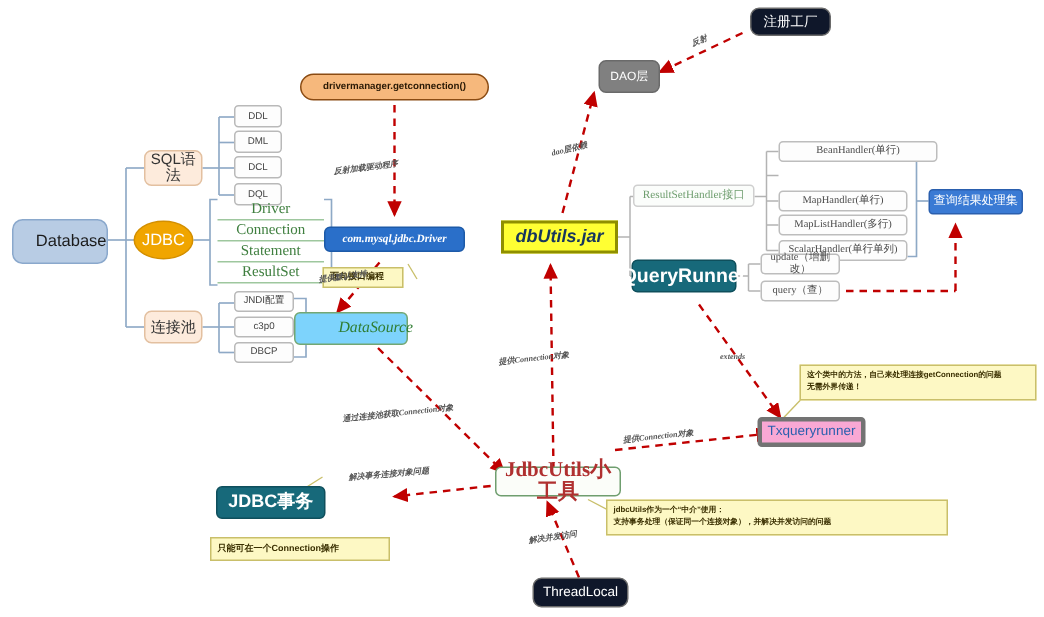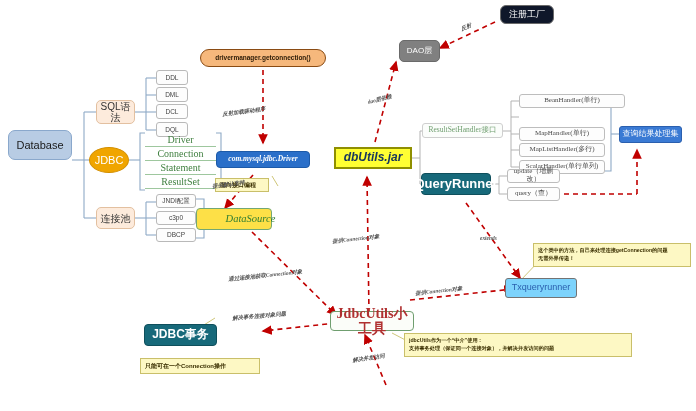--- a/index.html
+++ b/index.html
@@ -7,33 +7,33 @@
   #stage{position:relative;width:696px;height:411px;}
   svg#wires{position:absolute;left:0;top:0;width:696px;height:411px;}
   .node{position:absolute;box-sizing:border-box;display:flex;align-items:center;justify-content:center;text-align:center;line-height:1.1;}
 
   
   .db{background:#b8cce4;border:1px solid #8aa8cc;border-radius:7px;color:#1a1a1a;font-size:11px;}
   .peach{background:#fdebdc;border:1px solid #e3c0a0;border-radius:5px;color:#333;font-size:10px;}
   .plain{background:#fdfdfd;border:1px solid #b9b9b9;border-radius:3px;color:#444;font-size:6.5px;}
   .ellipse{background:#f0a500;border:1px solid #d38f00;border-radius:50%;color:#fff;font-size:11px;}
   .greentxt{color:#3f7f3f;font-family:"Liberation Serif","DejaVu Serif",serif;font-size:10px;border-bottom:1px solid #9ec79e;background:transparent;}
-  .greenbox{background:#fde047;border:1px solid #73a773;border-radius:4px;color:#2f7d32;font-style:italic;font-family:"Liberation Serif","DejaVu Serif",serif;font-size:10.5px;padding-left:33px;}
+  .greenbox{background:#7dd3fc;border:1px solid #73a773;border-radius:4px;color:#2f7d32;font-style:italic;font-family:"Liberation Serif","DejaVu Serif",serif;font-size:10.5px;padding-left:33px;}
   .bluefill{background:#2a6fc9;border:1px solid #1d5aa8;border-radius:4px;color:#fff;font-style:italic;font-weight:bold;font-family:"Liberation Serif","DejaVu Serif",serif;font-size:7.5px;}
   .bluefill2{background:#3a7ad4;border:1px solid #2a5fae;border-radius:3px;color:#fff;font-size:8px;}
   .orangepill{background:#f6b87c;border:1.5px solid #8a4b13;border-radius:9px;color:#2a1a06;font-weight:bold;font-size:6.5px;}
   .yellowbox{background:#ffff33;border:2px solid #8f8f00;color:#17365d;font-style:italic;font-weight:bold;font-size:12px;}
   .teal{background:#17697a;border:1px solid #0f4f5c;border-radius:4px;color:#fff;font-weight:bold;font-size:12px;}
   .teal2{background:#17697a;border:1px solid #0f4f5c;border-radius:4px;color:#fff;font-weight:bold;font-size:13px;}
   .grey{background:#808080;border:1px solid #6a6a6a;border-radius:5px;color:#fff;font-size:8px;}
   .greyround{background:#0f172a;border:1px solid #6a6a6a;border-radius:6px;color:#fff;font-size:9px;}
   .serifbox{background:#fdfdfd;border:1px solid #bdbdbd;border-radius:3px;color:#4a4a4a;font-family:"Liberation Serif","DejaVu Serif",serif;font-size:7px;}
   .serifgreen{background:#fbfdfb;border:1px solid #cfcfcf;border-radius:3px;color:#6f9e6f;font-family:"Liberation Serif","DejaVu Serif",serif;font-size:7.5px;}
   .jdbcutils{background:#fbfdf9;border:1px solid #6f9e6f;border-radius:4px;color:#b03030;font-weight:bold;font-family:"Liberation Serif","DejaVu Serif",serif;font-size:14px;}
-  .txbox{background:#7dd3fc;border:1px solid #737373;border-radius:3px;color:#2a5fae;font-size:9px;}
+  .txbox{background:#f9a8d4;border:3px solid #737373;border-radius:3px;color:#2a5fae;font-size:9px;}
   .callout{background:#fdf8c4;border:1px solid #c9bf6a;color:#3a2f00;font-size:5.2px;text-align:left;justify-content:flex-start;padding:3px 4px;line-height:1.45;font-weight:bold;}
   .edgelabel{position:absolute;color:#555;font-style:italic;font-weight:bold;font-size:5.4px;font-family:"Liberation Serif","DejaVu Serif",serif;white-space:nowrap;}
   .edgelabel.rot{transform-origin:left top;}
 </style>
 </head>
 <body>
 
 <div id="stage">
 
   <svg id="wires" viewBox="0 0 696 411">
@@ -132,21 +132,21 @@
     </g>
 
     <g fill="none" stroke="#c9bf6a" stroke-width="0.9">
       <path d="M196,330 L215,318"></path>
       <path d="M540,260 L520,281"></path>
       <path d="M415,345 L392,333"></path>
       <path d="M278,186 L272,176"></path>
     </g>
   </svg>
 
-  <div class="node db" style="left:8px;top:130px;width:64px;height:30px;">
+  <div class="node db" style="left:8px;top:146px;width:64px;height:30px;justify-content:flex-end;">
     <span>Database</span>
   </div>
 
   <div class="node peach" style="left:96px;top:100px;width:39px;height:24px;">
     <span>SQL语法</span>
   </div>
   <div class="node plain" style="left:156px;top:70px;width:32px;height:15px;">
     <span>DDL</span>
     </div>
   <div class="node plain" style="left:156px;top:87px;width:32px;height:15px;">
@@ -248,20 +248,23 @@
   </div>
 
   <div class="node jdbcutils" style="left:330px;top:311px;width:84px;height:20px;">
     <span>JdbcUtils小工具</span>
   </div>
 
   <div class="node teal" style="left:144px;top:324px;width:73px;height:22px;">
     <span>JDBC事务</span>
   </div>
 
+  <div class="node greyround" style="left:355px;top:385px;width:64px;height:20px;">
+    <span>ThreadLocal</span>
+  </div>
 
   <div class="node callout" style="left:215px;top:178px;width:54px;height:14px;font-size:6px;">
     <span>面向接口编程</span>
   </div>
 
   <div class="node callout" style="left:140px;top:358px;width:120px;height:16px;font-size:6px;">
     <span>只能可在一个Connection操作</span>
   </div>
 
   <div class="node callout" style="left:533px;top:243px;width:158px;height:24px;white-space:pre-line;">

